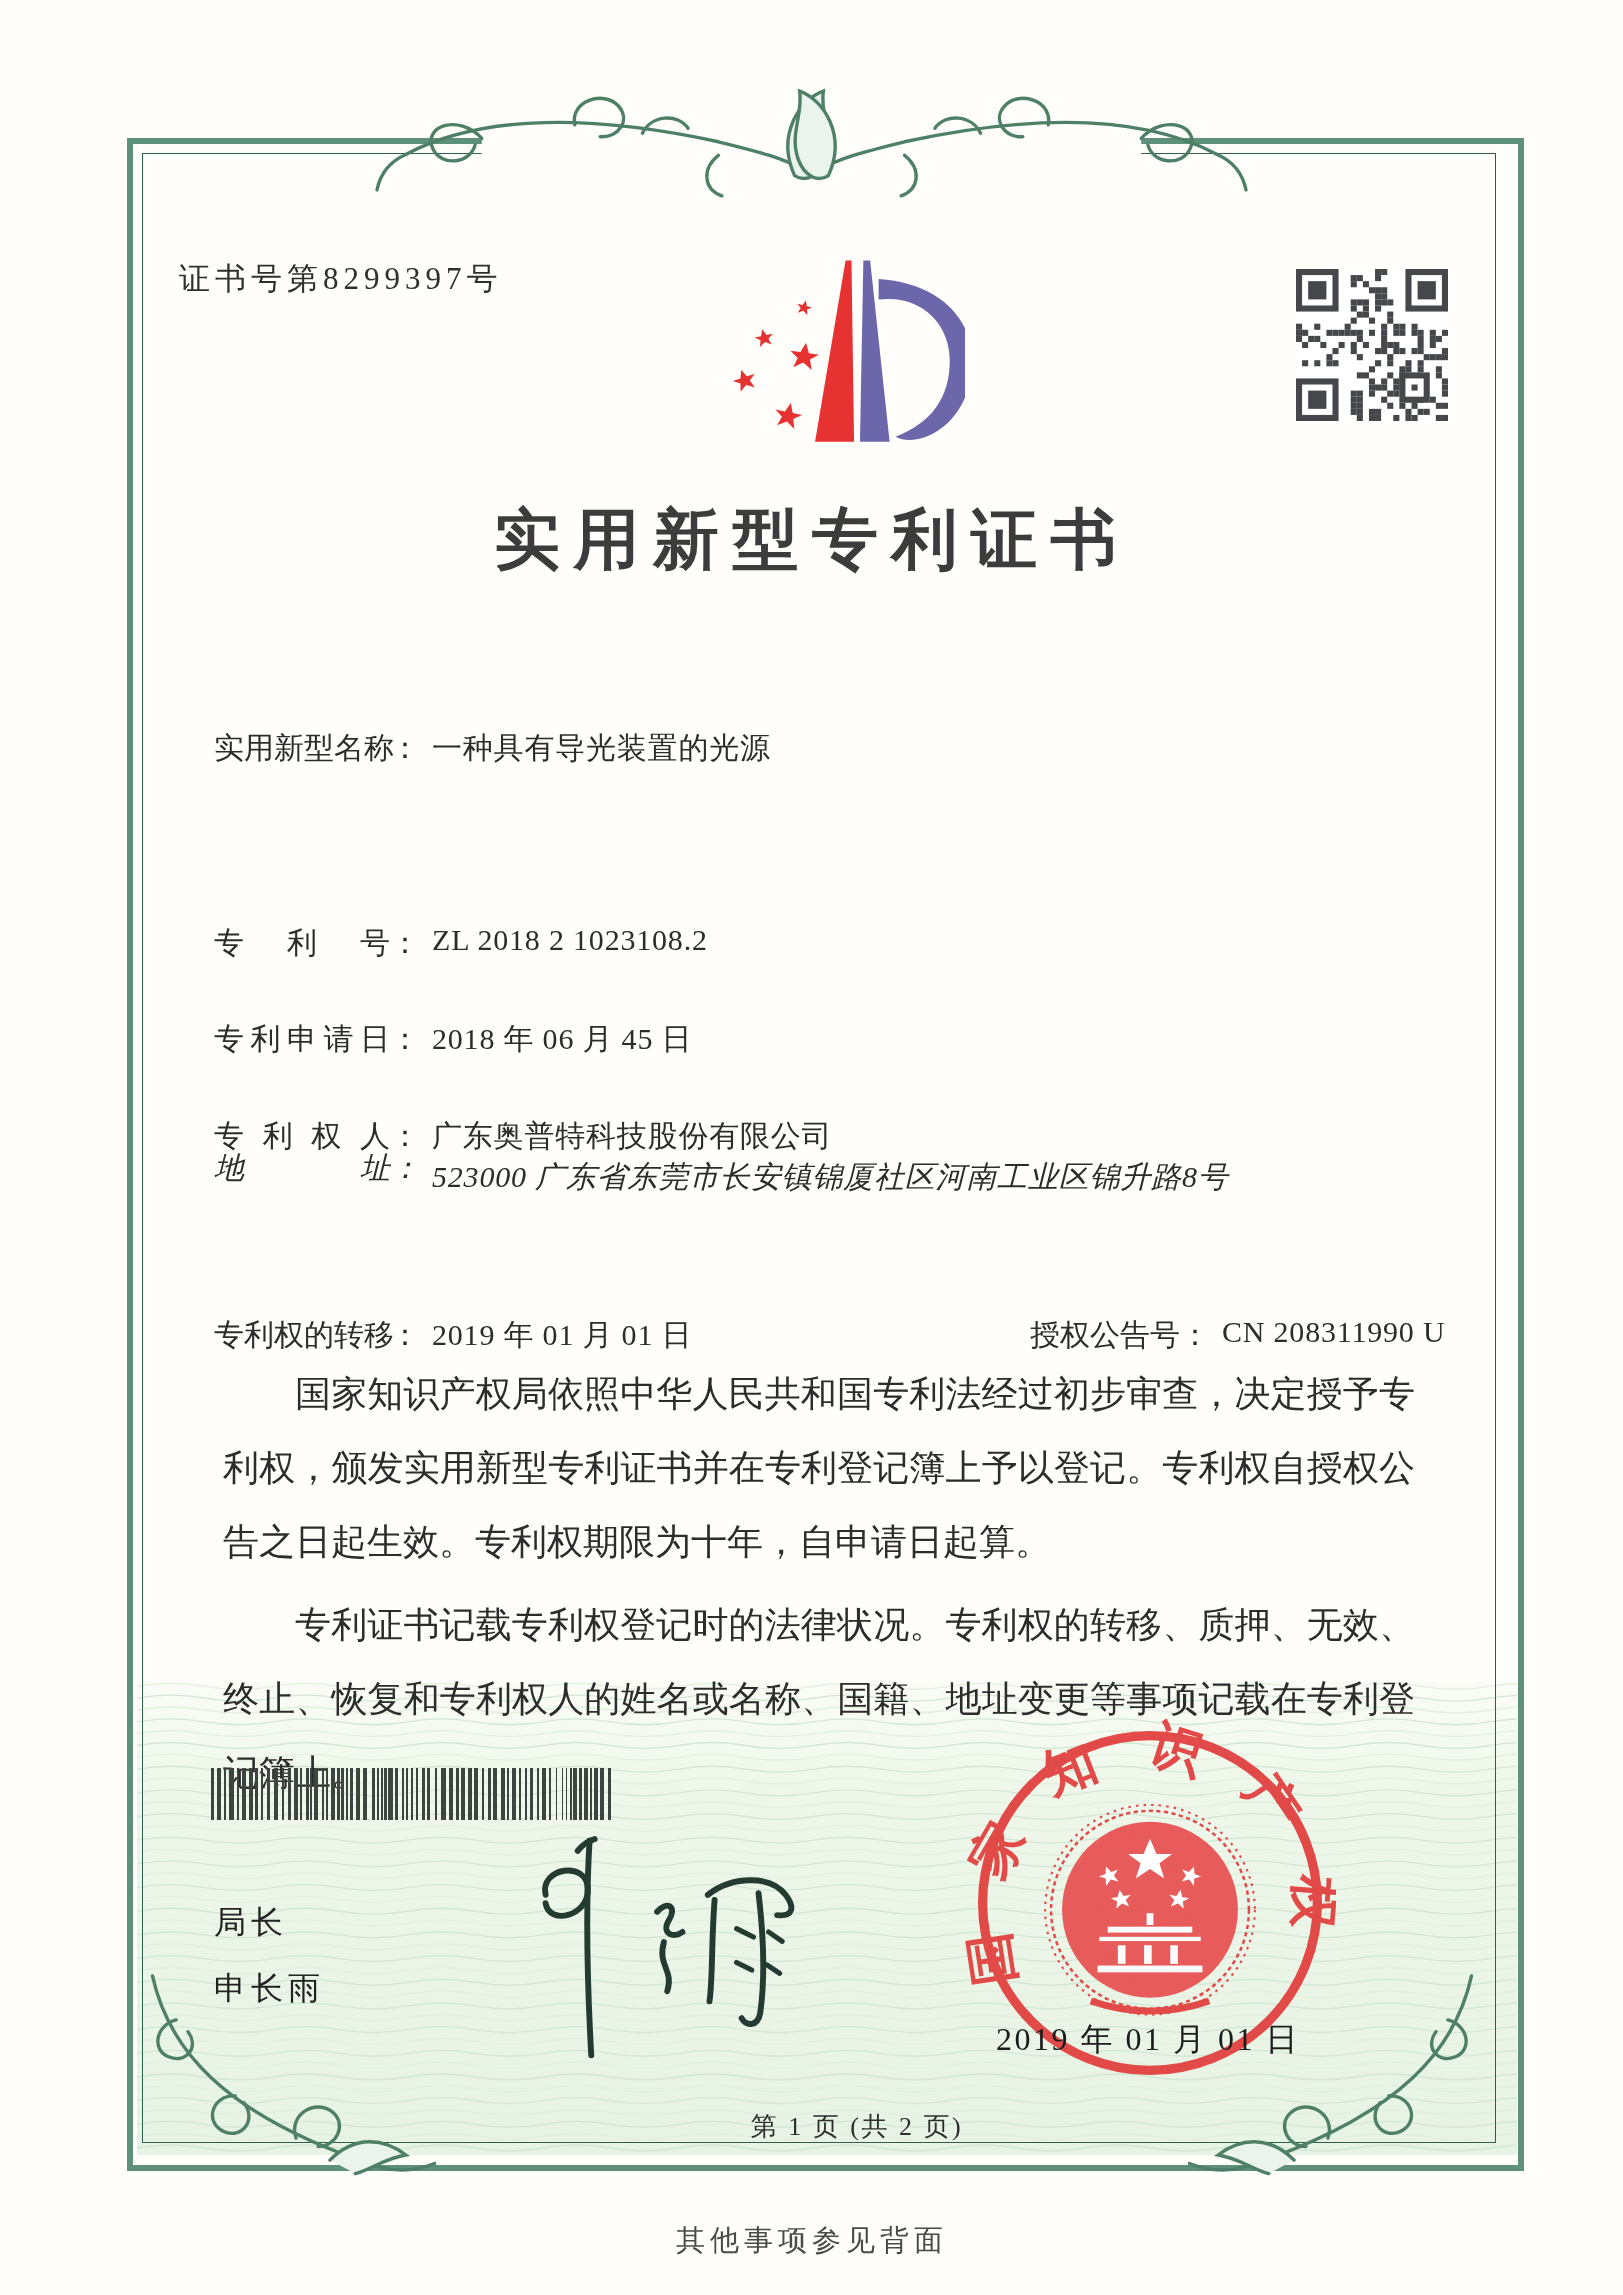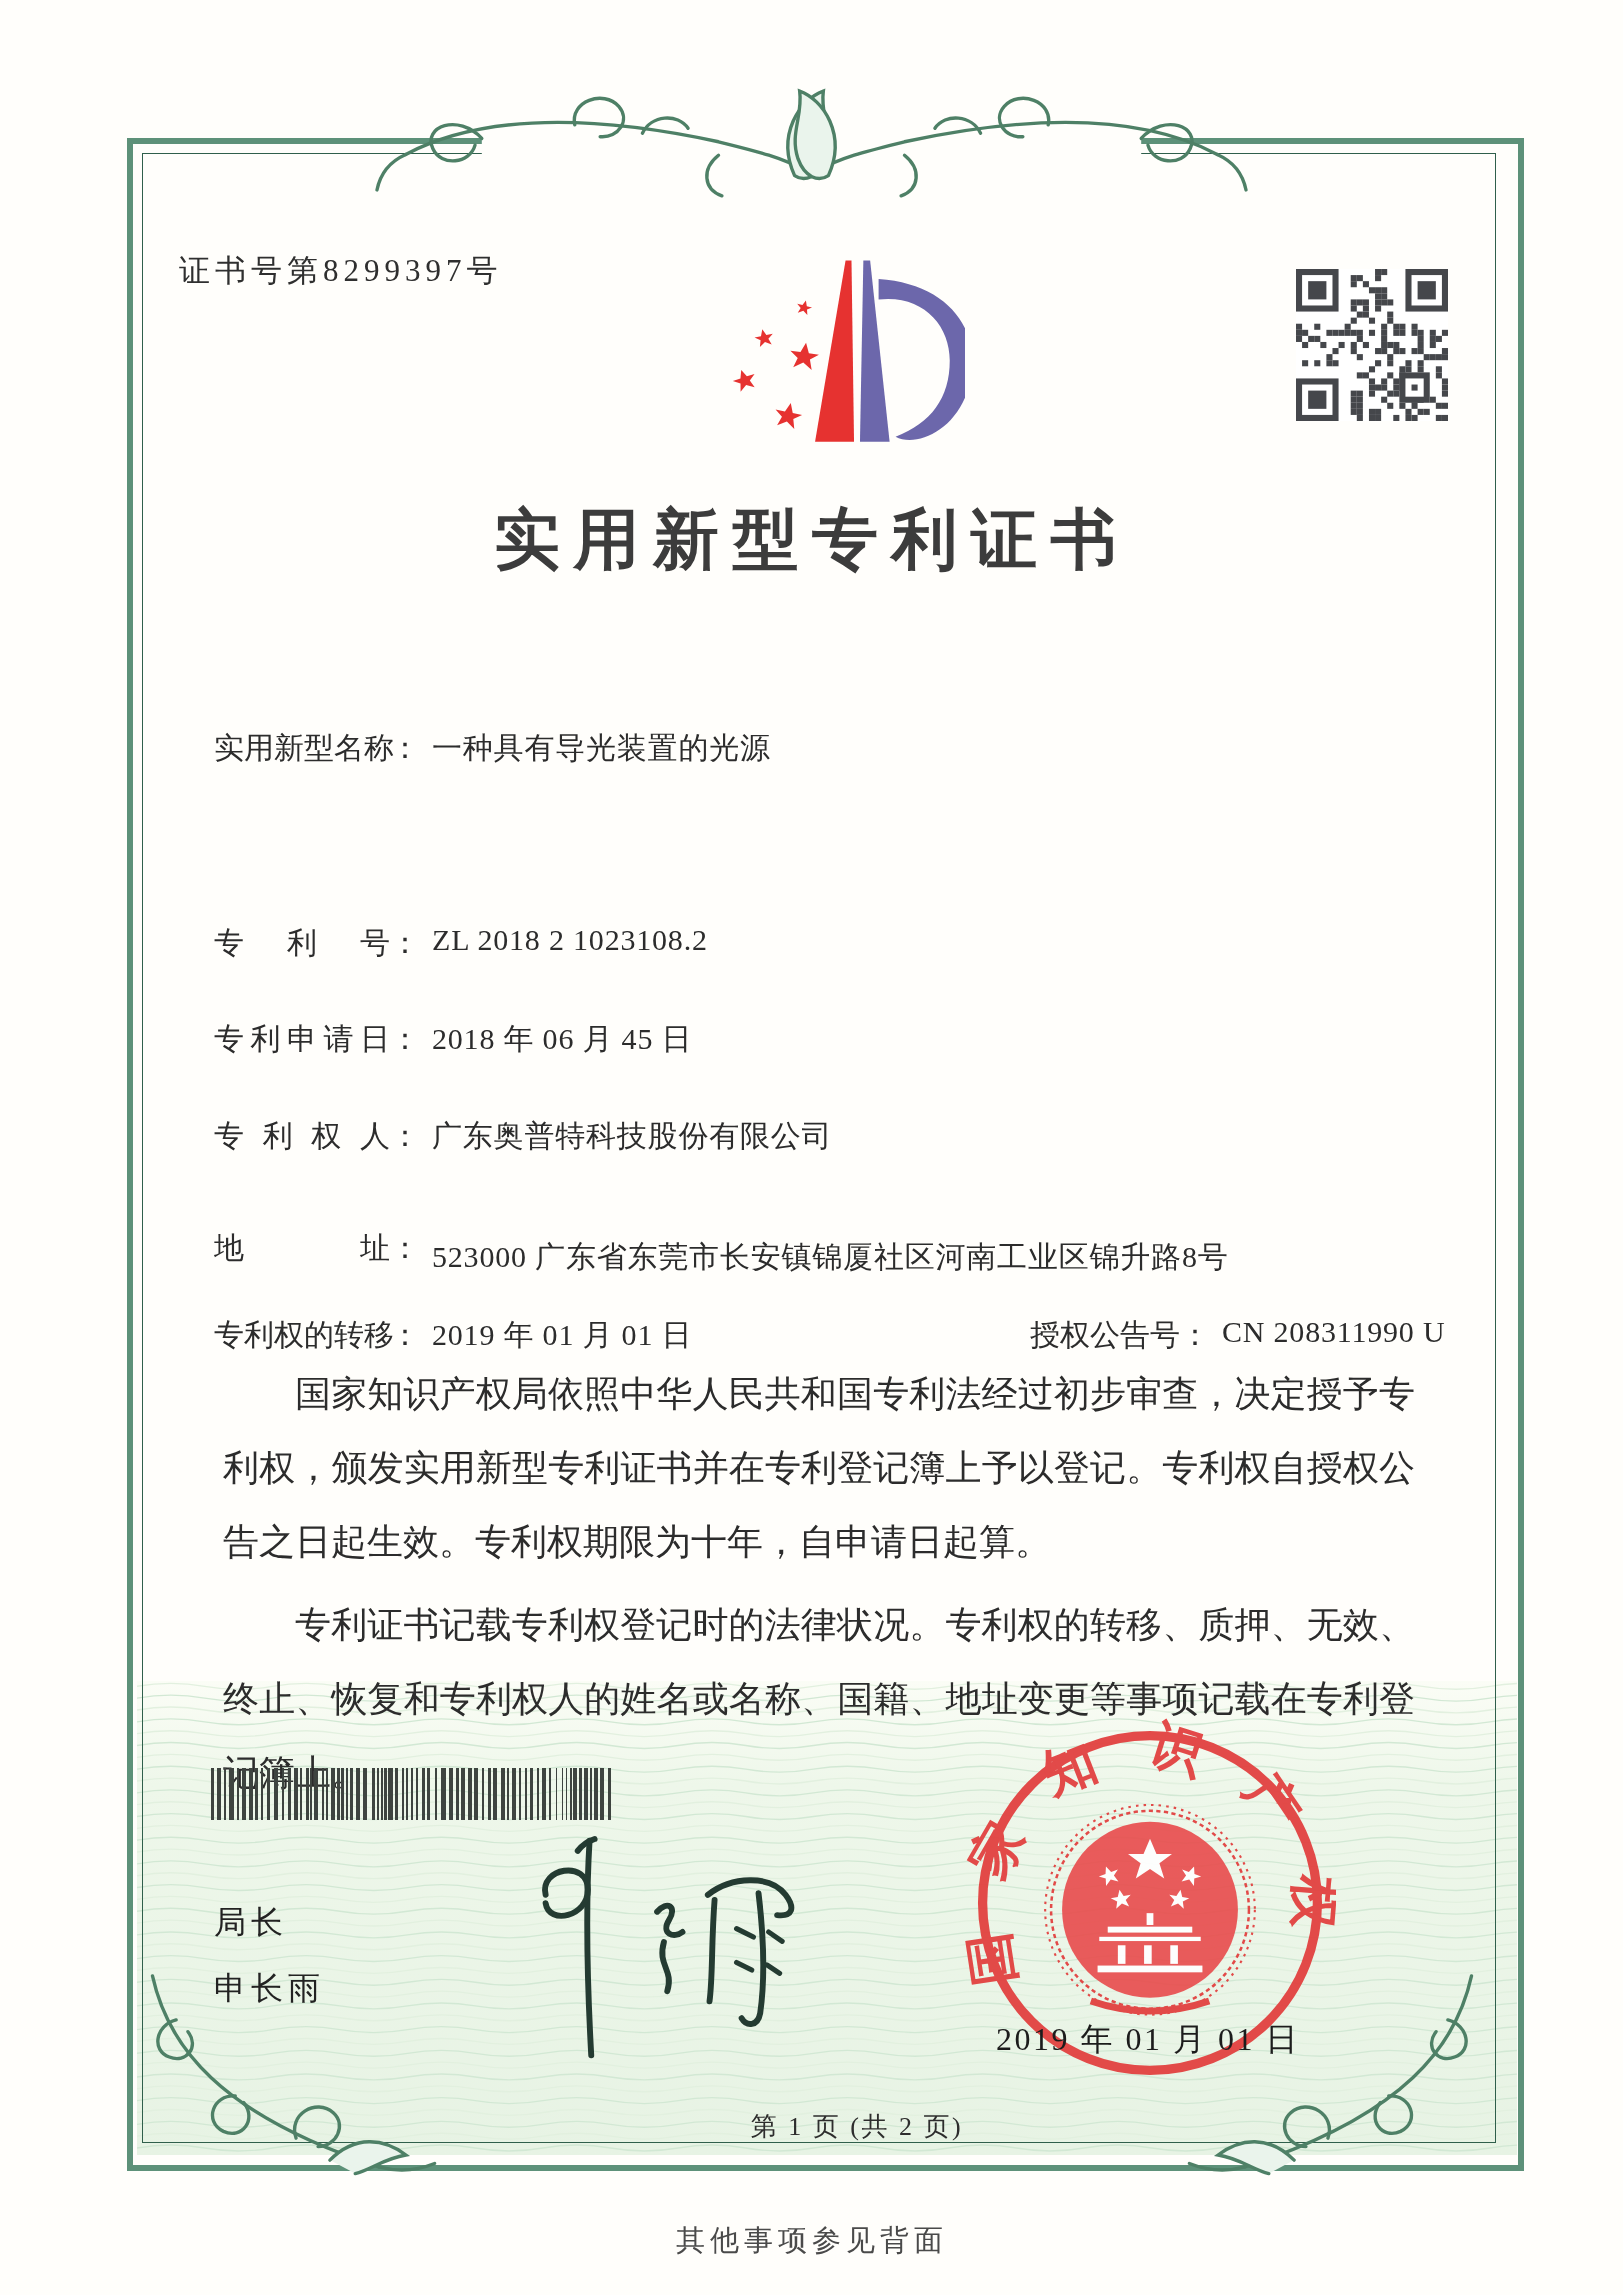--- a/index.html
+++ b/index.html
@@ -8,21 +8,21 @@
   
   .border-outer{position:absolute;left:127px;top:138px;width:1385px;height:2021px;
                 border:6px solid #5d9179;}
   .border-inner{position:absolute;left:142px;top:153px;width:1352px;height:1988px;
                 border:1.7px solid #2f5f4b;}
   
   .waves{position:absolute;left:137px;top:1681px;width:1380px;height:474px;overflow:hidden;
          background:linear-gradient(180deg,#fbfdf6 0%,#eef7ea 22%,#e7f3e4 100%);}
   .waves svg{display:block;}
   
-  .cert-no{position:absolute;left:179px;top:250px;font-size:31px;letter-spacing:5px;color:#2f2f2f;}
+  .cert-no{position:absolute;left:179px;top:258px;font-size:31px;letter-spacing:5px;color:#2f2f2f;}
   .logo{position:absolute;left:677px;top:235px;}
   .qr{position:absolute;left:1296px;top:269px;background:#fff;}
   .title{position:absolute;left:0;top:495px;width:100%;text-align:center;font-size:66px;
          font-weight:700;letter-spacing:13.5px;color:#3c3c3c;}
   
   .frow{position:absolute;left:214px;font-size:30px;color:#2c2c2c;white-space:nowrap;margin-top:16px;}
   .f-label{display:inline-block;width:176px;text-align:justify;text-align-last:justify;vertical-align:top;}
   .f-colon{display:inline-block;vertical-align:top;}
   .f-value{display:inline-block;margin-left:12px;vertical-align:top;letter-spacing:0.8px;}
   .frow.wrap{white-space:normal;width:1201px;}
@@ -326,21 +326,21 @@
   </div>
   <div class="frow" style="top:907px;">
     <span class="f-label">专利号</span><span class="f-colon">：</span><span class="f-value">ZL 2018 2 1023108.2</span>
   </div>
   <div class="frow" style="top:1003px;">
     <span class="f-label">专利申请日</span><span class="f-colon">：</span><span class="f-value">2018 年 06 月 45 日</span>
   </div>
   <div class="frow" style="top:1100px;">
     <span class="f-label">专利权人</span><span class="f-colon">：</span><span class="f-value">广东奥普特科技股份有限公司</span>
   </div>
-  <div class="frow wrap" style="top:1212px;">
+  <div class="frow wrap" style="top:1132px;font-style:italic;">
     <span class="f-label">地址</span><span class="f-colon">：</span><span class="f-value">523000 广东省东莞市长安镇锦厦社区河南工业区锦升路8号</span>
   </div>
   <div class="frow" style="top:1299px;">
     <span class="f-label">专利权的转移</span><span class="f-colon">：</span><span class="f-value">2019 年 01 月 01 日</span>
     <span class="pair2">
       <span>授权公告号</span><span>：</span><span class="f-value">CN 208311990 U</span>
     </span>
   </div>
 
   <div class="body-text">

